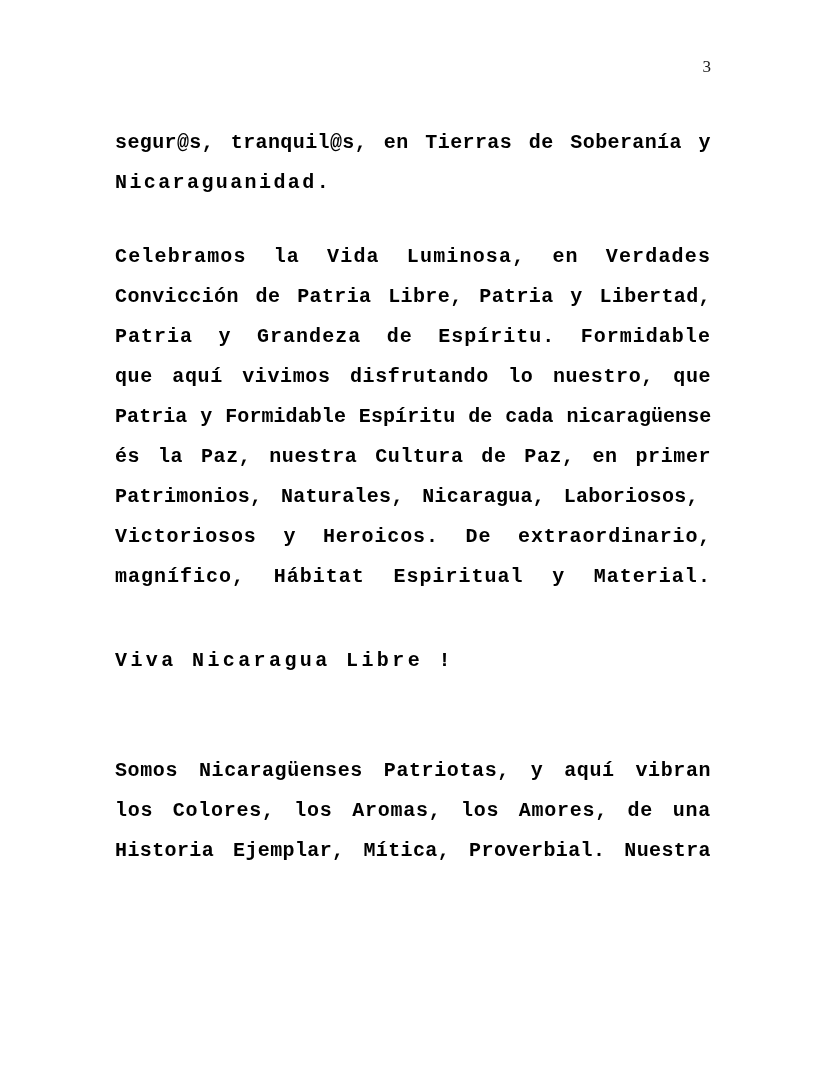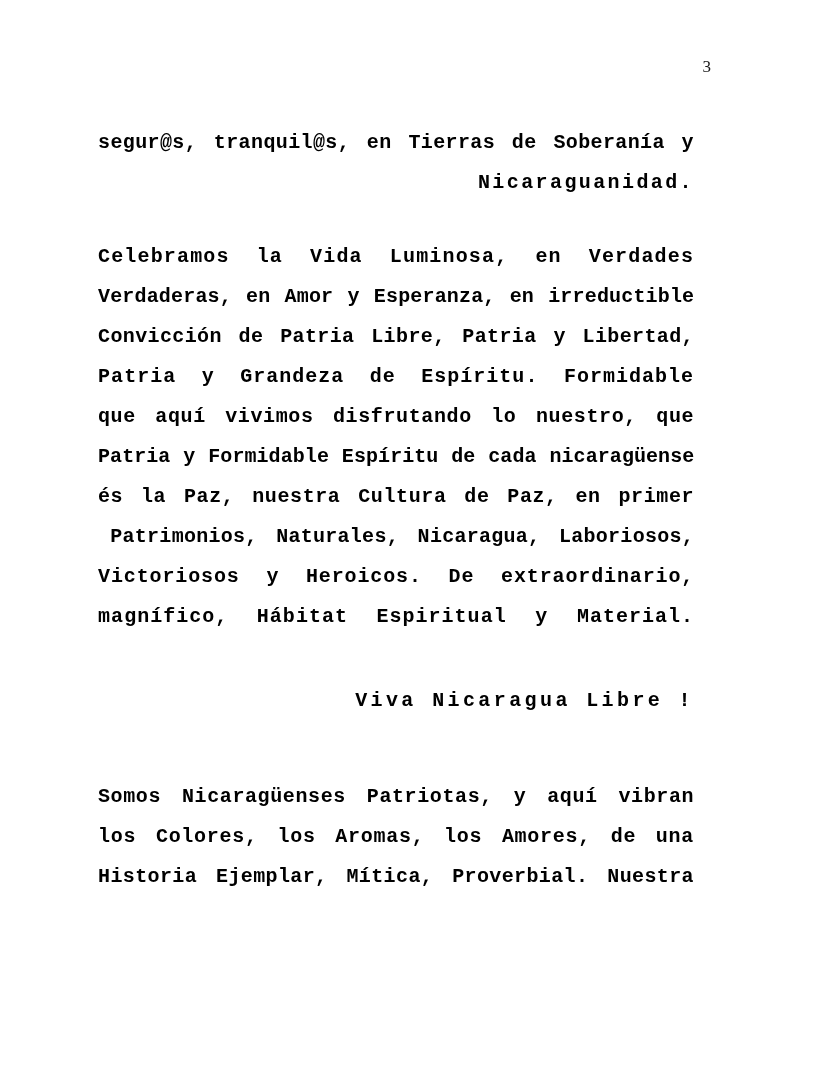--- a/index.html
+++ b/index.html
@@ -25,58 +25,56 @@
     width: 596px;
     text-align: right;
     font-family: "Liberation Serif", "DejaVu Serif", serif;
     font-weight: normal;
     font-size: 17px;
     color: #1a1a1a;
   }
   .content {
     position: absolute;
     top: 123px;
-    left: 98px;
+    left: 115px;
     width: 596px;
-    text-align: right;
   }
   .line {
     height: 40px;
     line-height: 40px;
     white-space: pre;
     overflow: visible;
   }
   
   .nat {
     letter-spacing: 2.4px;
   }
   .heading {
     letter-spacing: 3.4px;
   }
   .para-2 { margin-top: 34px; }
   .para-heading { margin-top: 44px; }
-  .para-4 { margin-top: 56px; }
+  .para-4 { margin-top: 70px; }
 </style>
 </head>
 <body>
 
 <div class="page">
 
   <div class="page-number">3</div>
 
   <div class="content">
 
     <div class="para para-1">
       <div class="line j" style="letter-spacing: 0.38px; word-spacing: 4.4px;">segur@s, tranquil@s, en Tierras de Soberanía y</div>
       <div class="line nat">Nicaraguanidad.</div>
     </div>
 
     <div class="para para-2">
       <div class="line j" style="letter-spacing: 1.16px; word-spacing: 13.92px;">Celebramos la Vida Luminosa, en Verdades</div>
-      <div class="line j" style="letter-spacing: 0.17px; word-spacing: 2px;">Verdaderas, en Amor y Esperanza, en irreductible</div>
       <div class="line j" style="letter-spacing: 0.38px; word-spacing: 4.4px;">Convicción de Patria Libre, Patria y Libertad,</div>
       <div class="line j" style="letter-spacing: 1.01px; word-spacing: 12.48px;">Patria y Grandeza de Espíritu. Formidable</div>
       <div class="line j" style="letter-spacing: 0.62px; word-spacing: 6.8px;">que aquí vivimos disfrutando lo nuestro, que</div>
       <div class="line j" style="letter-spacing: 0.07px; word-spacing: 0.8px;">Patria y Formidable Espíritu de cada nicaragüense</div>
       <div class="line j" style="letter-spacing: 0.62px; word-spacing: 5.1px;">és la Paz, nuestra Cultura de Paz, en primer</div>
       <div class="line j" style="letter-spacing: 0.27px; word-spacing: 6.4px;">Patrimonios, Naturales, Nicaragua, Laboriosos,</div>
       <div class="line j" style="letter-spacing: 0.88px; word-spacing: 13.8px;">Victoriosos y Heroicos. De extraordinario,</div>
       <div class="line j" style="letter-spacing: 1.01px; word-spacing: 15.6px;">magnífico, Hábitat Espiritual y Material.</div>
     </div>
 

